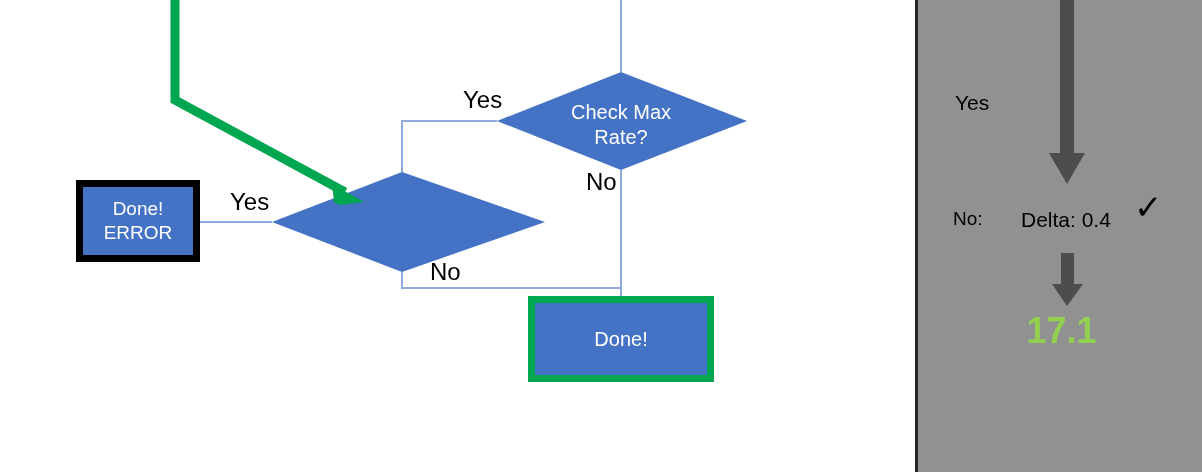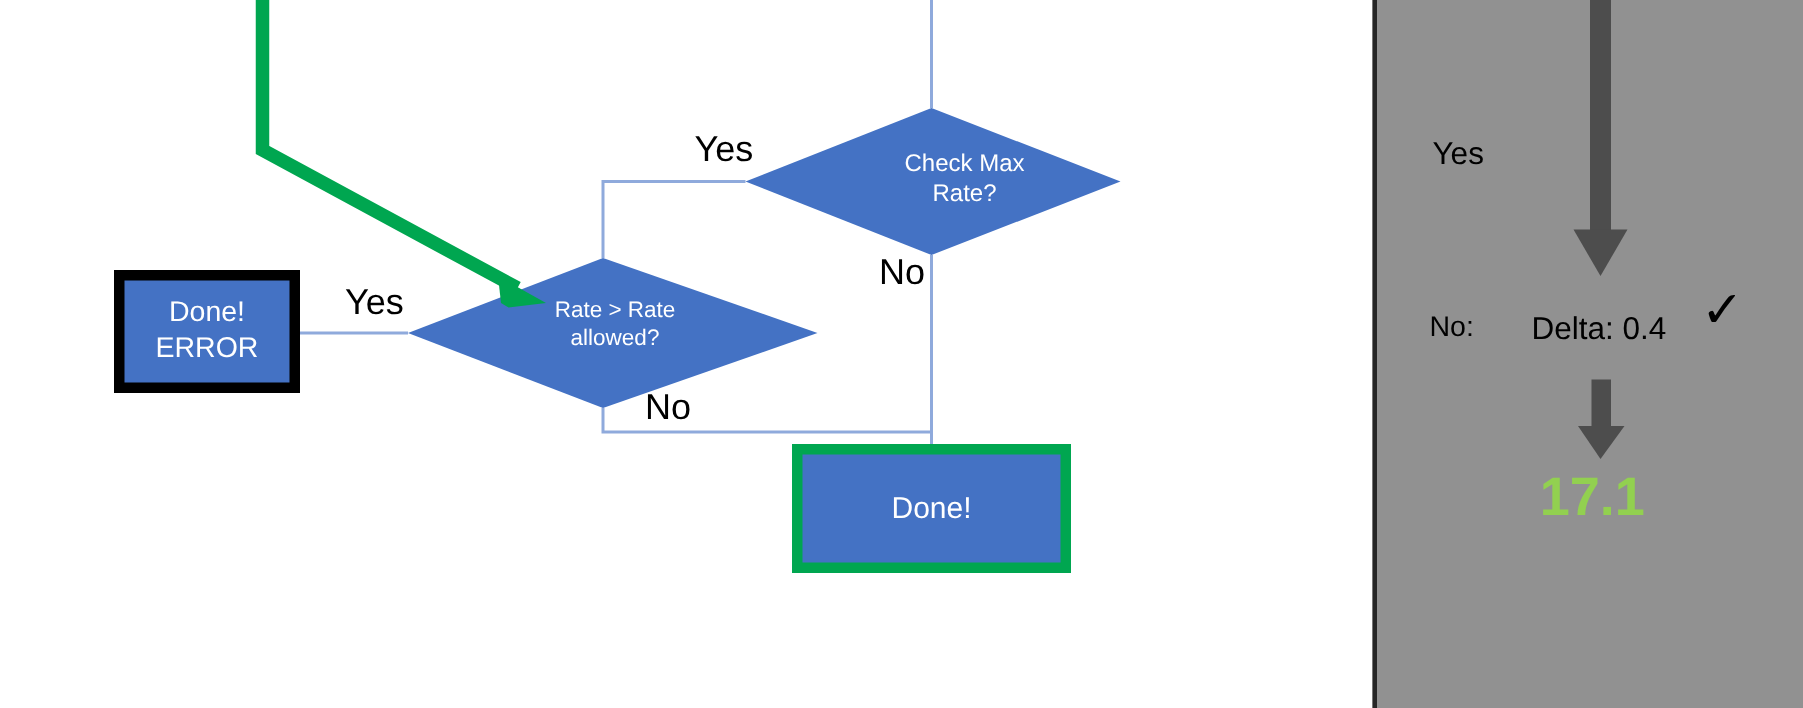--- a/index.html
+++ b/index.html
@@ -41,22 +41,22 @@
 
   .node-text {
     position: absolute;
     color: #ffffff;
     text-align: center;
     font-family: "Liberation Sans", sans-serif;
     line-height: 1.25;
     white-space: pre-line;
   }
   .diamond-top-text {
-    left: 563px; top: 100px; width: 160px;
-    font-size: 16px;
+    left: 541px; top: 100px; width: 160px;
+    font-size: 20px;
   }
   .diamond-low-text {
     left: 330px; top: 198px; width: 160px;
     font-size: 15px;
   }
 
   
   .box-error {
     position: absolute;
     left: 76px; top: 180px;
@@ -140,22 +140,20 @@
     <polygon points="621,72 747,121 621,170 497,121" fill="#4472C4"></polygon>
 
     <polygon points="402,172 545,222 402,272 272,222" fill="#4472C4"></polygon>
 
     <polyline points="175,-10 175,100 345,192" fill="none" stroke="#00A650" stroke-width="9" stroke-linejoin="miter"></polyline>
     <polygon points="332,184 364,202 339,205 334,202" fill="#00A650"></polygon>
   </svg>
 
   <div class="node-text diamond-top-text">Check Max
 Rate?</div>
-  <div class="node-text diamond-low-text">Rate &gt; Rate
-allowed?</div>
 
   <div class="lbl lbl-yes-upper">Yes</div>
   <div class="lbl lbl-yes-lower">Yes</div>
   <div class="lbl lbl-no-right">No</div>
   <div class="lbl lbl-no-lower">No</div>
 
   <div class="box-error">
     <span>Done!</span>
     <span>ERROR</span>
   </div>

